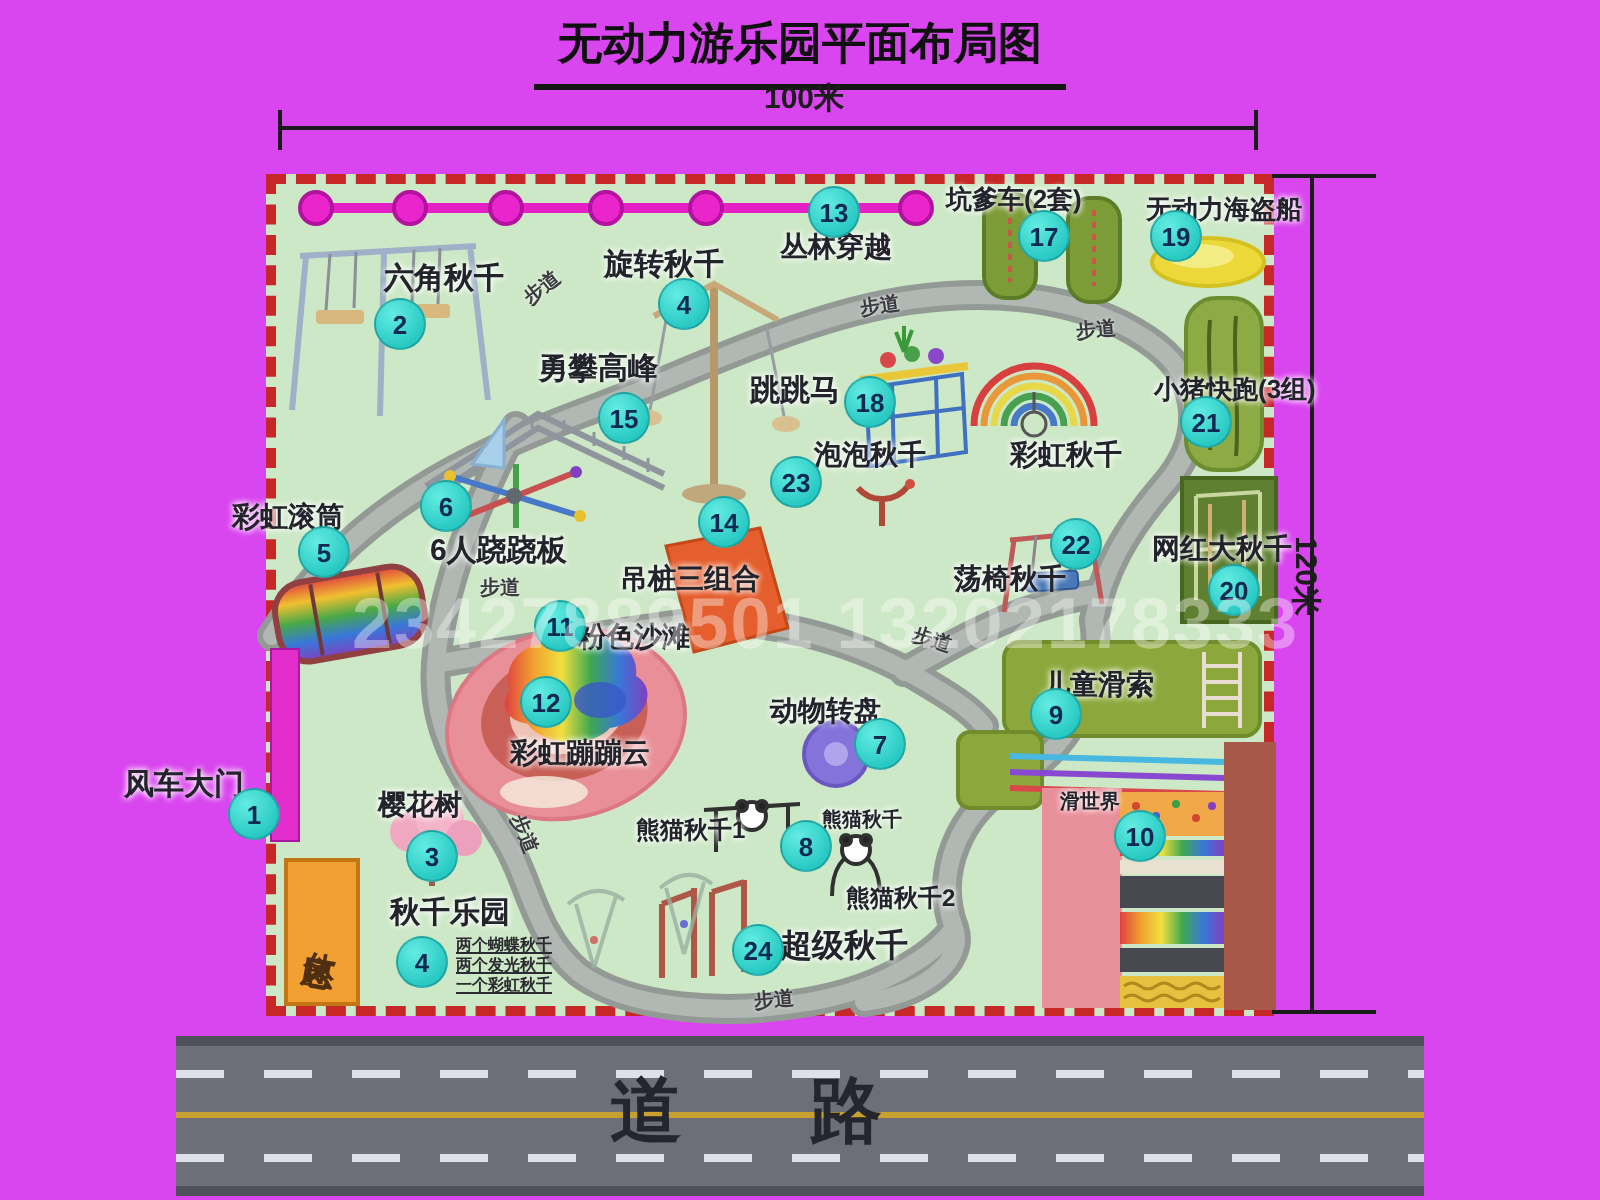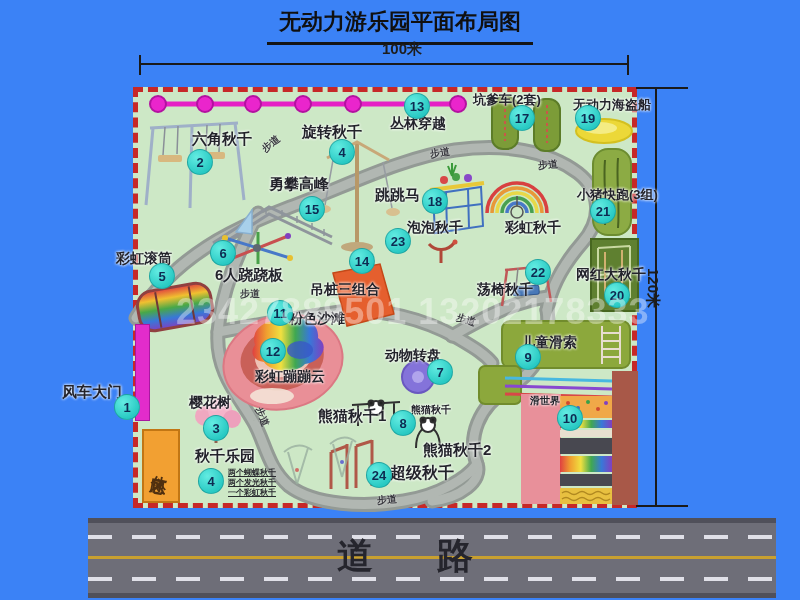--- a/index.html
+++ b/index.html
@@ -1,46 +1,46 @@
 <!DOCTYPE html>
 <html><head>
 <meta charset="utf-8">
 <style>
   html,body{margin:0;padding:0;background:#e9eae8;}
-  .stage{position:relative;width:800px;height:600px;margin:0 auto;background:#3b82f6;
+  .stage{position:relative;width:800px;height:600px;margin:0 auto;background:#d946ef;
          overflow:hidden;font-family:"Liberation Sans","DejaVu Sans",sans-serif;}
   .park{position:absolute;left:133px;top:87px;width:504px;height:421px;background:#cde8c6;
         border:5px dashed #c62828;box-sizing:border-box;z-index:1;}
   svg.draw{position:absolute;left:0;top:0;z-index:2;}
   .gate{position:absolute;left:135px;top:324px;width:15px;height:97px;background:#e22ccb;
         border:1px solid #a818a0;box-sizing:border-box;z-index:4;}
   .rest{position:absolute;left:142px;top:429px;width:38px;height:74px;background:#f2a032;
         border:2px solid #c27614;box-sizing:border-box;z-index:4;display:flex;align-items:center;justify-content:center;}
   .rest span{writing-mode:vertical-rl;font-weight:bold;color:#503010;font-size:16px;
         letter-spacing:2px;transform:rotate(10deg);}
   .lbl{position:absolute;font-weight:bold;color:#23232b;white-space:nowrap;font-size:14px;z-index:5;
        text-shadow:0 0 3px rgba(255,255,255,.95),0 0 3px rgba(255,255,255,.95);}
-  .tiny{font-size:15px;}
+  .tiny{font-size:12px;}
   .badge{position:absolute;width:26px;height:26px;border-radius:50%;z-index:6;
          background:radial-gradient(circle at 35% 30%,#63ece2,#28c9c3 72%);
          border:1px solid rgba(10,120,120,.45);box-sizing:border-box;
          color:#0d2b52;font-weight:bold;font-size:13px;display:flex;align-items:center;justify-content:center;
          transform:translate(-50%,-50%);}
   .sd{position:absolute;font-size:10px;font-weight:bold;color:#3a3a40;z-index:5;white-space:nowrap;
       text-shadow:0 0 2px rgba(255,255,255,.7);}
   .note{position:absolute;font-size:8px;font-weight:bold;color:#2a2a30;z-index:5;white-space:nowrap;text-decoration:underline;}
   .title{position:absolute;top:7px;left:50%;transform:translateX(-50%);font-size:22px;font-weight:bold;
          color:#101010;border-bottom:3px solid #151515;padding:0 12px 5px;z-index:9;white-space:nowrap;}
   .dim{position:absolute;font-size:15px;font-weight:bold;color:#1d1d1d;z-index:9;white-space:nowrap;}
   .dim-top{left:366px;top:40px;margin-left:16px;}
   .dim-right{left:662px;top:268px;transform:rotate(90deg);transform-origin:0 0;}
   .wm{position:absolute;color:#ffffff;font-weight:bold;z-index:8;pointer-events:none;white-space:nowrap;}
   .wm1{left:50%;top:260px;transform:translateX(-50%);font-size:34px;letter-spacing:6px;opacity:.30;}
   .wm2{left:176px;top:291px;font-size:36px;letter-spacing:1px;opacity:.38;}
-  .road{position:absolute;left:88px;top:518px;width:688px;height:80px;background:#6e6e78;
+  .road{position:absolute;left:88px;top:518px;width:624px;height:80px;background:#6e6e78;
         border-top:5px solid #50505a;border-bottom:5px solid #50505a;box-sizing:border-box;z-index:3;}
   .road .dash{position:absolute;left:0;width:100%;height:4px;
         background:repeating-linear-gradient(90deg,#e0e0e8 0 24px,transparent 24px 44px);}
   .road .d1{top:12px;} .road .d2{bottom:12px;}
   .road .yellow{position:absolute;left:0;top:33px;width:100%;height:3px;background:#c8a030;}
   .roadtext{position:absolute;left:0;right:40px;top:50%;transform:translateY(-54%);text-align:center;
         font-size:36px;font-weight:bold;color:#25252d;letter-spacing:14px;white-space:pre;z-index:4;}
 </style>
 </head>
 <body>

